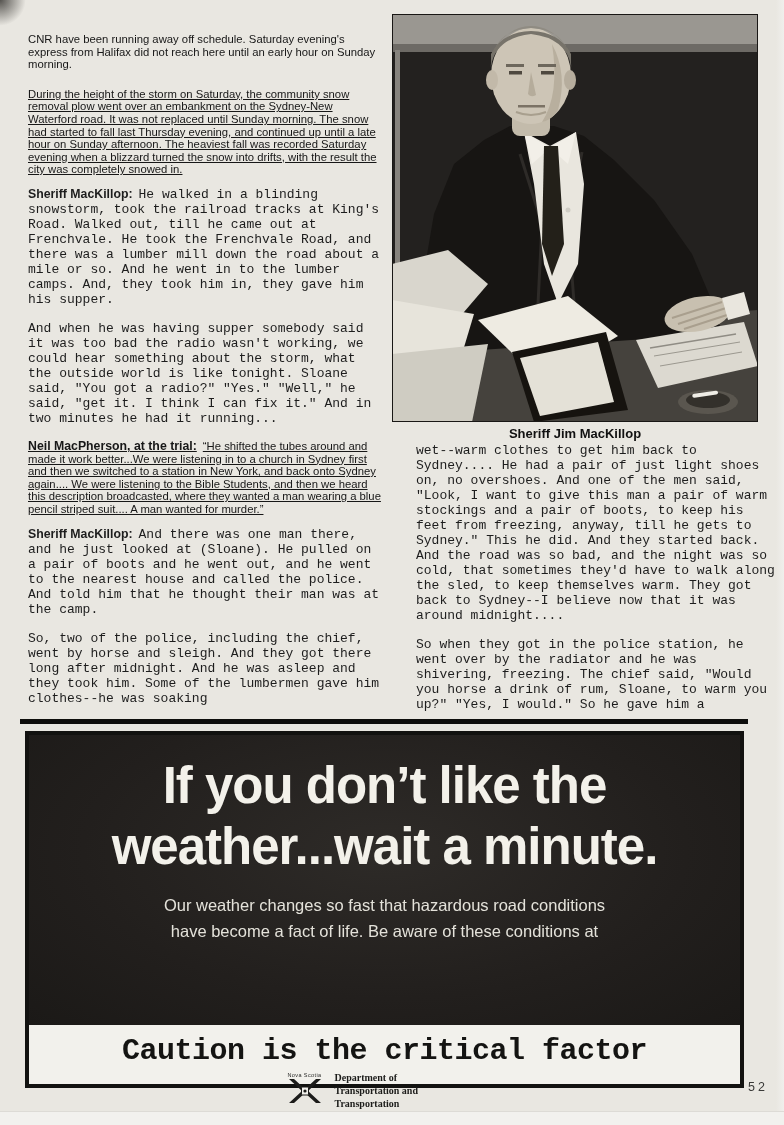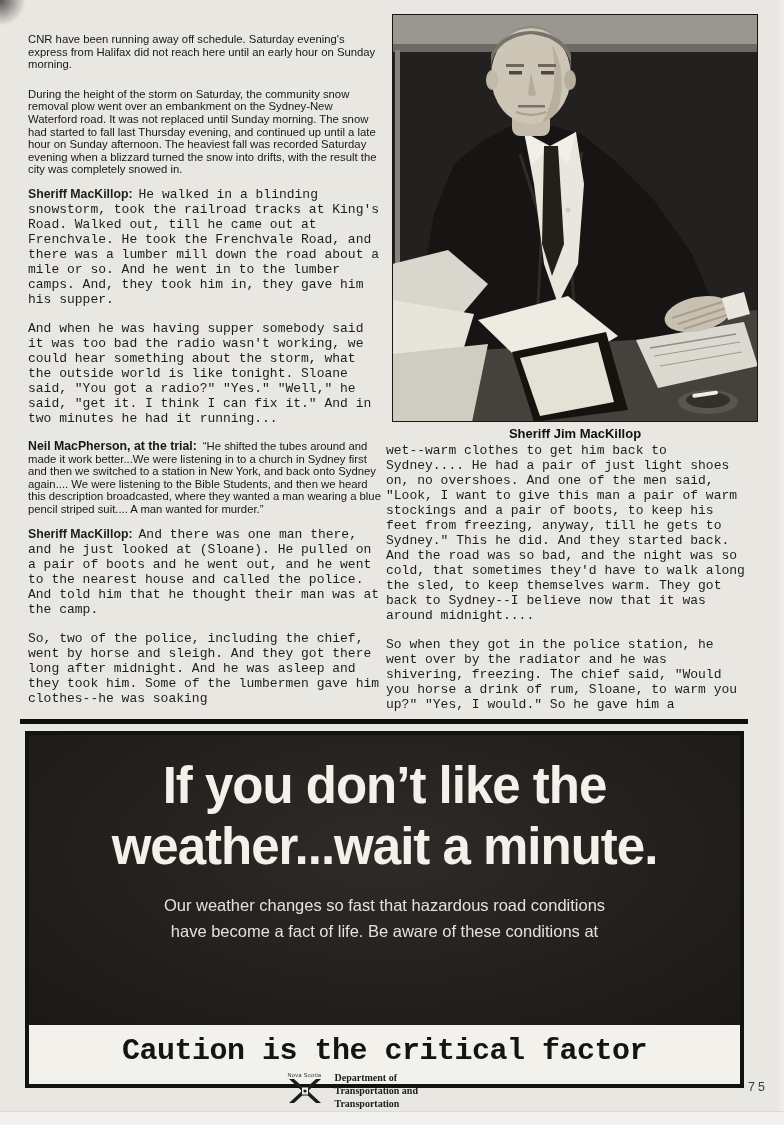--- a/index.html
+++ b/index.html
@@ -12,24 +12,24 @@
   
   .scan-corner { position:absolute; left:0; top:0; width:26px; height:26px;
     background:radial-gradient(circle at 0 0, #55534f 0%, rgba(85,83,79,0) 70%); }
   .scan-bottom { position:absolute; left:0; bottom:0; width:100%; height:13px;
     background:#f2f1ee; border-top:1px solid #dddbd6; }
   .scan-right { position:absolute; right:0; top:0; width:8px; height:100%;
     background:linear-gradient(to right, rgba(255,255,255,0), #f0efec); }
 
   
   .col-left  { position:absolute; left:28px;  top:33px;  width:353px; }
-  .col-right { position:absolute; left:386px; top:443px; width:366px; }
+  .col-right { position:absolute; left:416px; top:443px; width:366px; }
 
   .sans-p { font-size:11.3px; line-height:12.6px; margin:0 0 17px 0; color:#171717; }
-  .sans-p.tight { margin-bottom:11px; }
+  .sans-p.tight { margin-bottom:11px;text-decoration:underline; }
   .mono-p { font-family:"Liberation Mono","DejaVu Sans Mono",monospace;
     font-size:13px; line-height:15px; margin:0 0 14px 0; color:#1d1d1d; }
   .lead { font-family:"Liberation Sans",sans-serif; font-weight:bold;
     font-size:12.3px; margin-right:6px; }
 
   
   .photo-wrap { position:absolute; left:392px; top:14px; width:366px; }
   .photo-svg { display:block; width:366px; height:408px; }
   .photo-caption { text-align:center; font-weight:bold; font-size:13px;
     margin-top:4px; color:#111; }
@@ -190,17 +190,17 @@
           <div>Department of</div>
           <div>Transportation and</div>
           <div>Transportation</div>
           <div class="minister-text">Honourable Richie Mann</div>
           <div>Minister</div>
         </div>
       </div>
     </div>
   </div>
 
-  <div class="page-number">75</div>
+  <div class="page-number">52</div>
 
   <div class="scan-right"></div>
   <div class="scan-bottom"></div>
 </div>
 
 </body></html>

